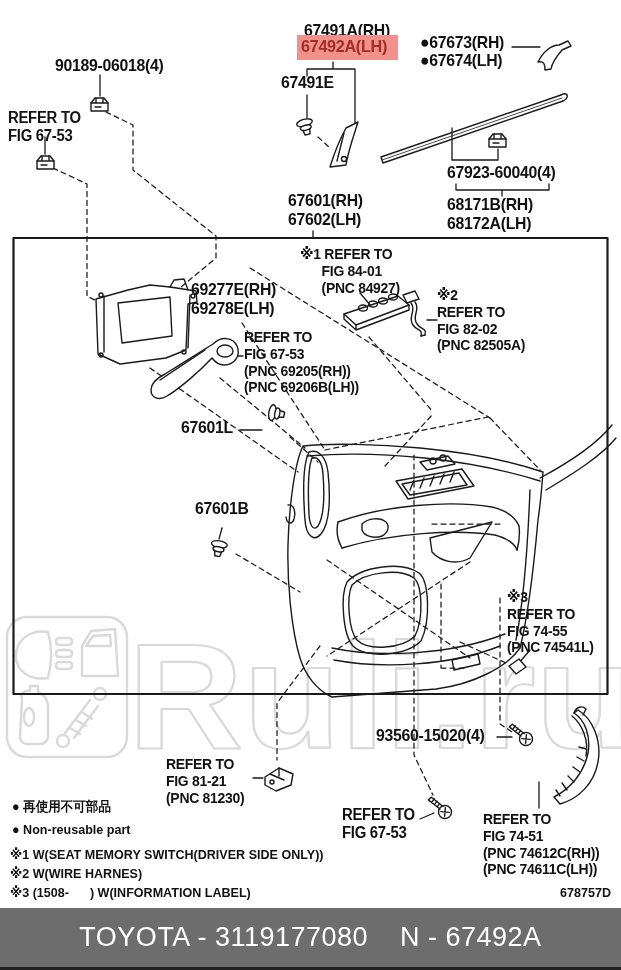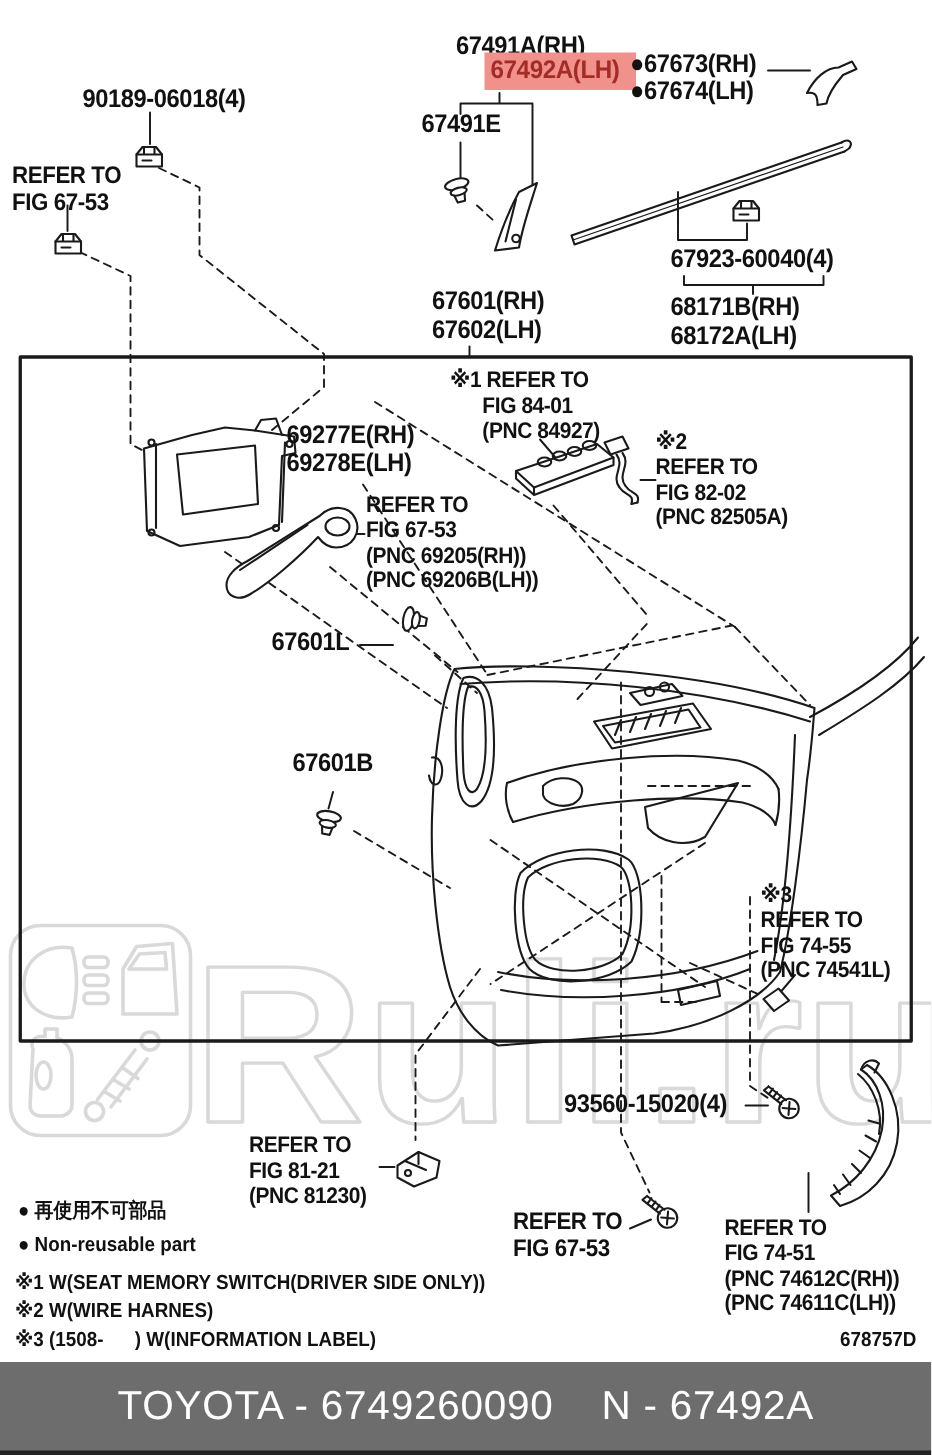--- a/index.html
+++ b/index.html
@@ -5,21 +5,21 @@
   html,body{margin:0;padding:0;background:#fff;}
   #stage{position:relative;width:621px;height:970px;background:#fff;overflow:hidden;
          font-family:"Liberation Sans","DejaVu Sans",sans-serif;}
   svg{position:absolute;left:0;top:0;}
   .lbl{position:absolute;font-weight:700;color:#111;white-space:pre;line-height:1.12;
        letter-spacing:-0.3px;transform:scaleX(0.93);transform-origin:0 0;}
   .fs17{font-size:17px;}
   .fs16{font-size:16px;}
   .fs15{font-size:15px;}
   .fs14{font-size:13.5px;letter-spacing:0;}
-  .hl{position:absolute;left:297px;top:35px;padding:2px 6px 3px 4px;margin-left:26px;}
+  .hl{position:absolute;left:297px;top:35px;padding:2px 6px 3px 4px;}
   .hl .lblin{font-weight:700;font-size:17px;white-space:pre;letter-spacing:-0.3px;
        display:inline-block;transform:scaleX(0.95);transform-origin:0 0;}
   .footer{position:absolute;left:0;top:908px;width:621px;height:59px;
           display:flex;align-items:center;justify-content:center;
           color:#fff;font-size:27px;white-space:pre;letter-spacing:0.5px;
           border-bottom:3px solid #222;}
 </style>
 </head>
 <body>
 
@@ -267,16 +267,16 @@
 (PNC 74612C(RH))
 (PNC 74611C(LH))</div>
   <div class="lbl fs14" style="left:12px;top:799px">● 再使用不可部品</div>
   <div class="lbl fs14" style="left:12px;top:822px">● Non-reusable part</div>
   <div class="lbl fs14" style="left:10px;top:847px">※1 W(SEAT MEMORY SWITCH(DRIVER SIDE ONLY))</div>
   <div class="lbl fs14" style="left:10px;top:866px">※2 W(WIRE HARNES)</div>
   <div class="lbl fs14" style="left:10px;top:885px">※3 (1508-      ) W(INFORMATION LABEL)</div>
   <div class="lbl fs14" style="left:560px;top:885px">678757D</div>
 
   <div class="footer" style="background:#6d6d6d">
-    <span>TOYOTA - 6749260090    N - 67492A</span>
+    <span>TOYOTA - 3119177080    N - 67492A</span>
   </div>
 
 </div>
 
 </body></html>

